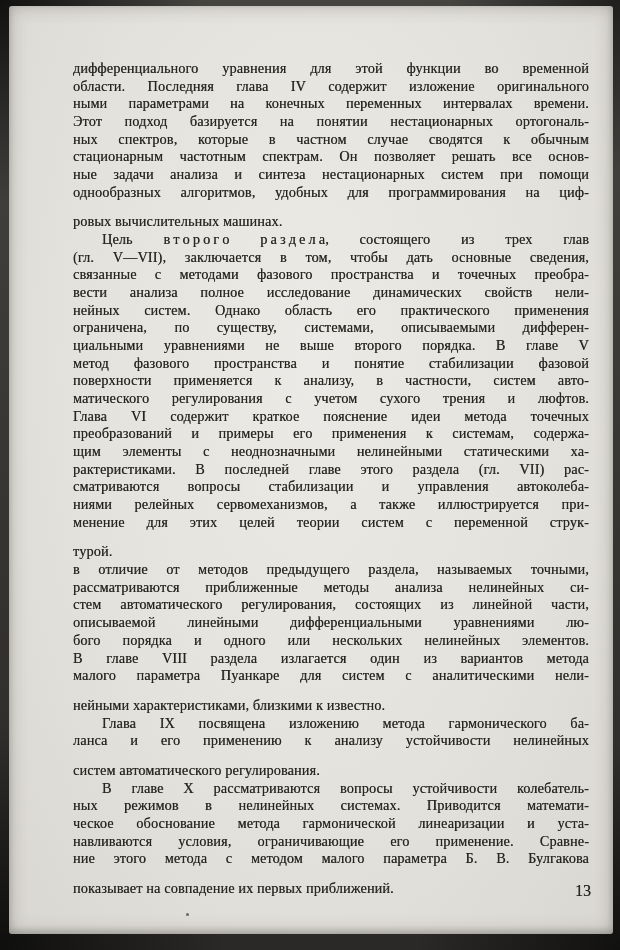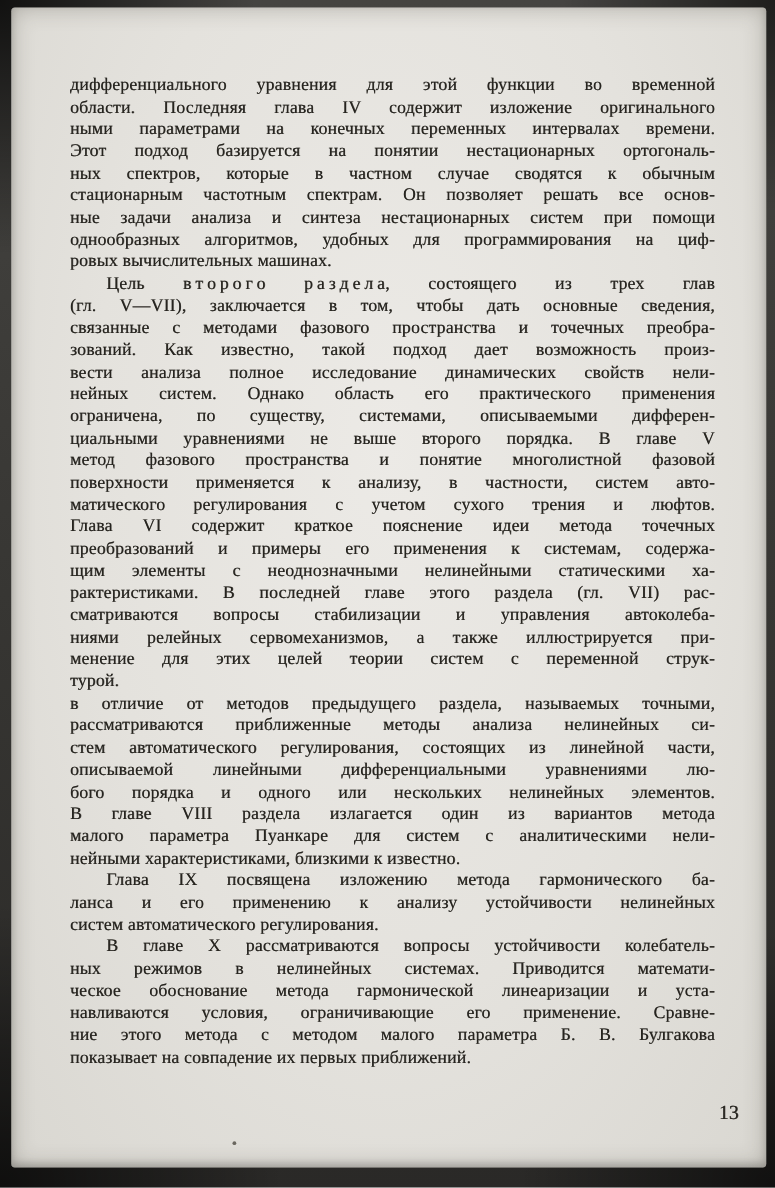--- a/index.html
+++ b/index.html
@@ -18,35 +18,35 @@
   .page {
     position: absolute;
     left: 9px; top: 6px; right: 7px; bottom: 16px;
     background:
       radial-gradient(ellipse at 50% 38%, #eceae6 0%, #e4e2dd 55%, #d9d7d1 100%);
     border-radius: 3px;
     box-shadow: inset 0 0 18px rgba(60,55,45,0.30), inset 0 -3px 6px rgba(0,0,0,0.18);
   }
   .text-block {
     position: absolute;
-    left: 47px; top: 54px;
+    left: 64px; top: 54px;
     width: 516px;
     color: #26241f;
     font-size: 14.2px;
     line-height: 17.67px;
     letter-spacing: 0.15px;
     text-shadow: 0.3px 0 0 rgba(38,36,31,0.65);
   }
   .paragraph { margin: 0; }
   .line {
     text-align: justify;
     text-align-last: justify;
     white-space: normal;
   }
-  .line.last { text-align-last: left; }
+  .line.last { text-align-last: left; margin-top: 12px; }
   .line.indent { padding-left: 29px; }
   .page-number {
     position: absolute;
     right: 22px; top: 876px;
     color: #26241f;
     font-size: 16px;
     text-shadow: 0.3px 0 0 rgba(38,36,31,0.65);
   }
   .scan-artifact-dot {
     position: absolute;
@@ -69,26 +69,25 @@
         <div class="line">ных спектров, которые в частном случае сводятся к обычным</div>
         <div class="line">стационарным частотным спектрам. Он позволяет решать все основ-</div>
         <div class="line">ные задачи анализа и синтеза нестационарных систем при помощи</div>
         <div class="line">однообразных алгоритмов, удобных для программирования на циф-</div>
         <div class="line last">ровых вычислительных машинах.</div>
       </div>
     <div class="paragraph">
         <div class="line indent">Цель в т о р о г о р а з д е л а, состоящего из трех глав</div>
         <div class="line">(гл. V—VII), заключается в том, чтобы дать основные сведения,</div>
         <div class="line">связанные с методами фазового пространства и точечных преобра-</div>
-        <div class="line">зований. Как известно, такой подход дает возможность произ-</div>
         <div class="line">вести анализа полное исследование динамических свойств нели-</div>
         <div class="line">нейных систем. Однако область его практического применения</div>
         <div class="line">ограничена, по существу, системами, описываемыми дифферен-</div>
         <div class="line">циальными уравнениями не выше второго порядка. В главе V</div>
-        <div class="line">метод фазового пространства и понятие многолистной фазовой</div>
+        <div class="line">метод фазового пространства и понятие стабилизации фазовой</div>
         <div class="line">поверхности применяется к анализу, в частности, систем авто-</div>
         <div class="line">матического регулирования с учетом сухого трения и люфтов.</div>
         <div class="line">Глава VI содержит краткое пояснение идеи метода точечных</div>
         <div class="line">преобразований и примеры его применения к системам, содержа-</div>
         <div class="line">щим элементы с неоднозначными нелинейными статическими ха-</div>
         <div class="line">рактеристиками. В последней главе этого раздела (гл. VII) рас-</div>
         <div class="line">сматриваются вопросы стабилизации и управления автоколеба-</div>
         <div class="line">ниями релейных сервомеханизмов, а также иллюстрируется при-</div>
         <div class="line">менение для этих целей теории систем с переменной струк-</div>
         <div class="line last">турой.</div>

